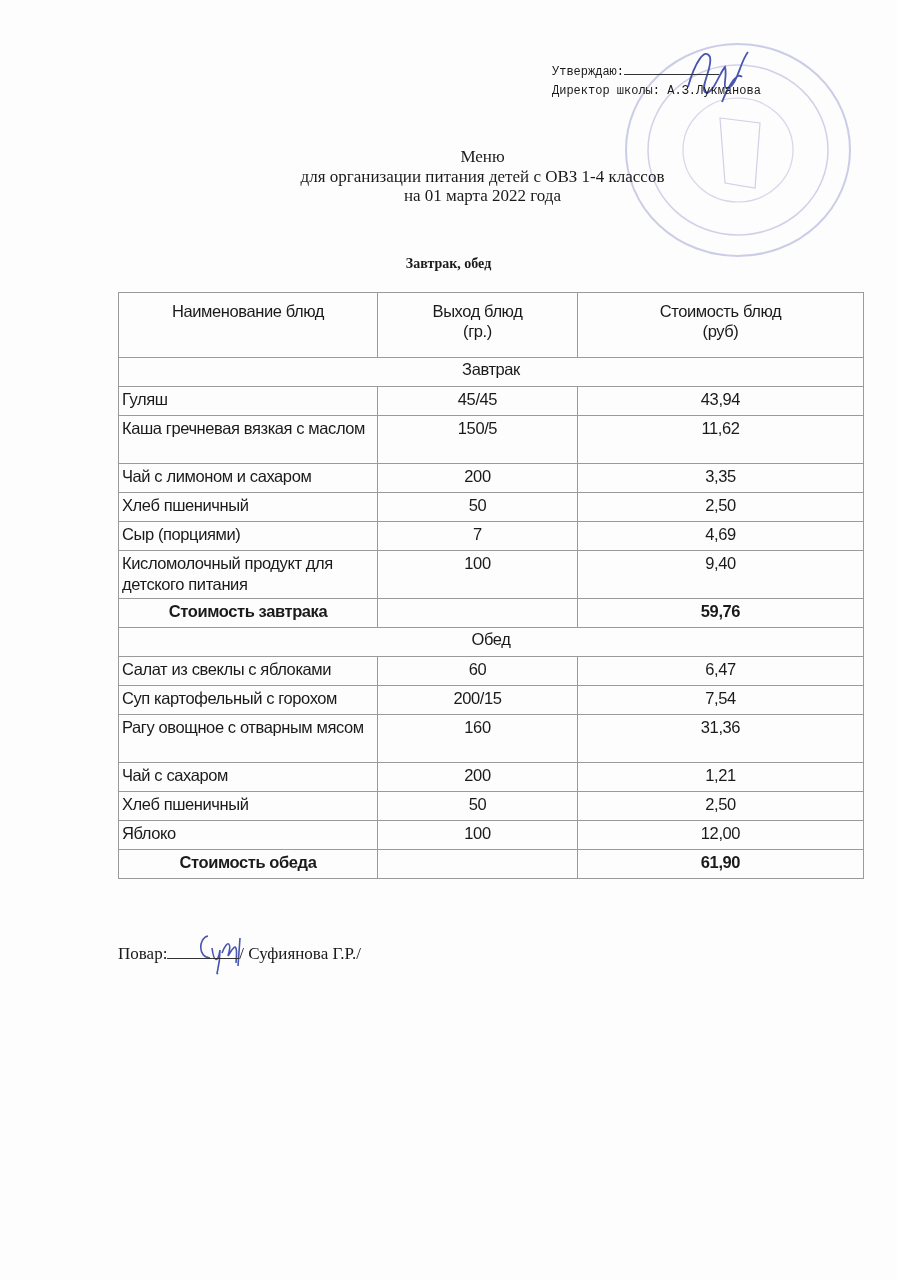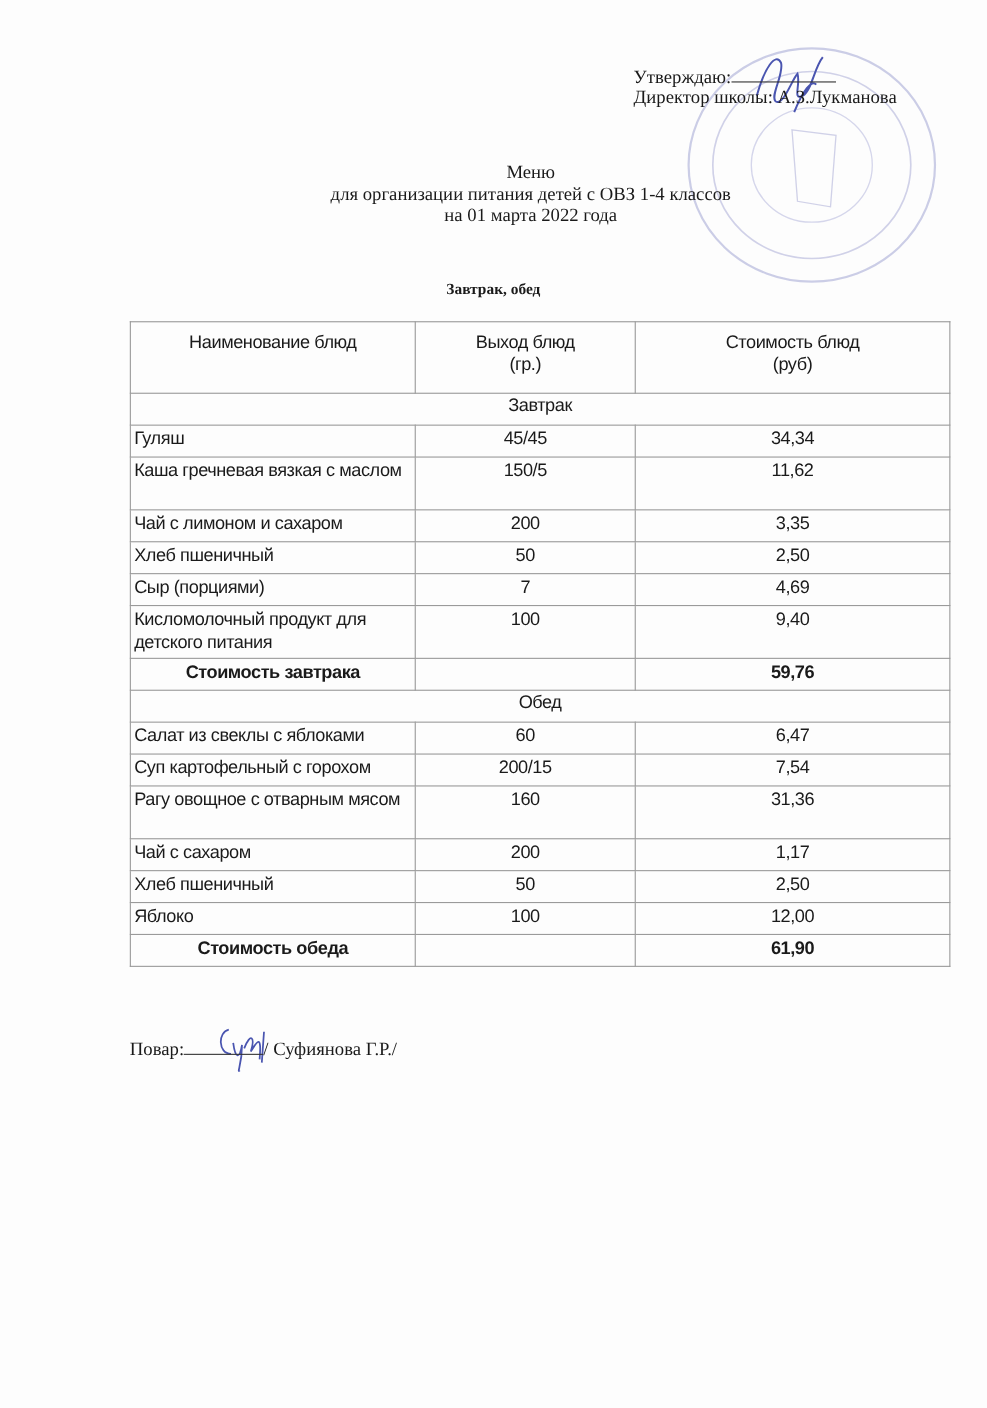--- a/index.html
+++ b/index.html
@@ -1,20 +1,20 @@
 <!DOCTYPE html>
 <html><head>
 <meta charset="utf-8">
 <style>
   html, body { margin: 0; padding: 0; }
   body {
     width: 897px; height: 1280px; background: #fdfdfd; position: relative; overflow: hidden;
     font-family: "Liberation Serif", serif; color: #1a1a1a;
   }
-  .approve { position: absolute; left: 576px; top: 60px; font-size: 17px; line-height: 19px; }
+  .approve { position: absolute; left: 552px; top: 60px; font-size: 12px; line-height: 19px; font-family: Liberation Mono, monospace; }
   .approve .l1 { padding-left: 0; }
   .approve .blank { display: inline-block; width: 95px; border-bottom: 1px solid #333; height: 14px; vertical-align: baseline; }
   .stamp { position: absolute; left: 620px; top: 38px; width: 235px; height: 225px; }
   .sig-director { position: absolute; left: 680px; top: 42px; width: 80px; height: 65px; }
   .title-block { position: absolute; left: 0; width: 897px; top: 147px; text-align: center; font-size: 17px; line-height: 19.5px; padding-left: 34px; }
   .section-title { position: absolute; left: 0; width: 897px; top: 256px; text-align: center; font-size: 14px; font-weight: bold; }
   table.menu {
     position: absolute; left: 118px; top: 292px; width: 746px; border-collapse: collapse;
     font-size: 16.5px; font-family: "Liberation Sans", sans-serif; font-stretch: condensed;
   }
@@ -68,21 +68,21 @@
     <th class="c1"><span>Наименование блюд</span></th>
     <th class="c2"><span>Выход блюд</span><br><span>(гр.)</span></th>
     <th class="c3"><span>Стоимость блюд</span><br><span>(руб)</span></th>
   </tr>
   <tr>
     <td class="section" colspan="3">Завтрак</td>
   </tr>
   <tr class="item">
     <td class="c1">Гуляш</td>
     <td class="c2">45/45</td>
-    <td class="c3">34,34</td>
+    <td class="c3">43,94</td>
   </tr>
   <tr class="item tall">
     <td class="c1">Каша гречневая вязкая с маслом</td>
     <td class="c2">150/5</td>
     <td class="c3">11,62</td>
   </tr>
   <tr class="item">
     <td class="c1">Чай с лимоном и сахаром</td>
     <td class="c2">200</td>
     <td class="c3">3,35</td>
@@ -121,21 +121,21 @@
     <td class="c3">7,54</td>
   </tr>
   <tr class="item tall">
     <td class="c1"> Рагу овощное с отварным мясом</td>
     <td class="c2">160</td>
     <td class="c3">31,36</td>
   </tr>
   <tr class="item">
     <td class="c1">Чай с сахаром</td>
     <td class="c2">200</td>
-    <td class="c3">1,17</td>
+    <td class="c3">1,21</td>
   </tr>
   <tr class="item">
     <td class="c1">Хлеб пшеничный</td>
     <td class="c2">50</td>
     <td class="c3">2,50</td>
   </tr>
   <tr class="item">
     <td class="c1"> Яблоко</td>
     <td class="c2">100</td>
     <td class="c3">12,00</td>

